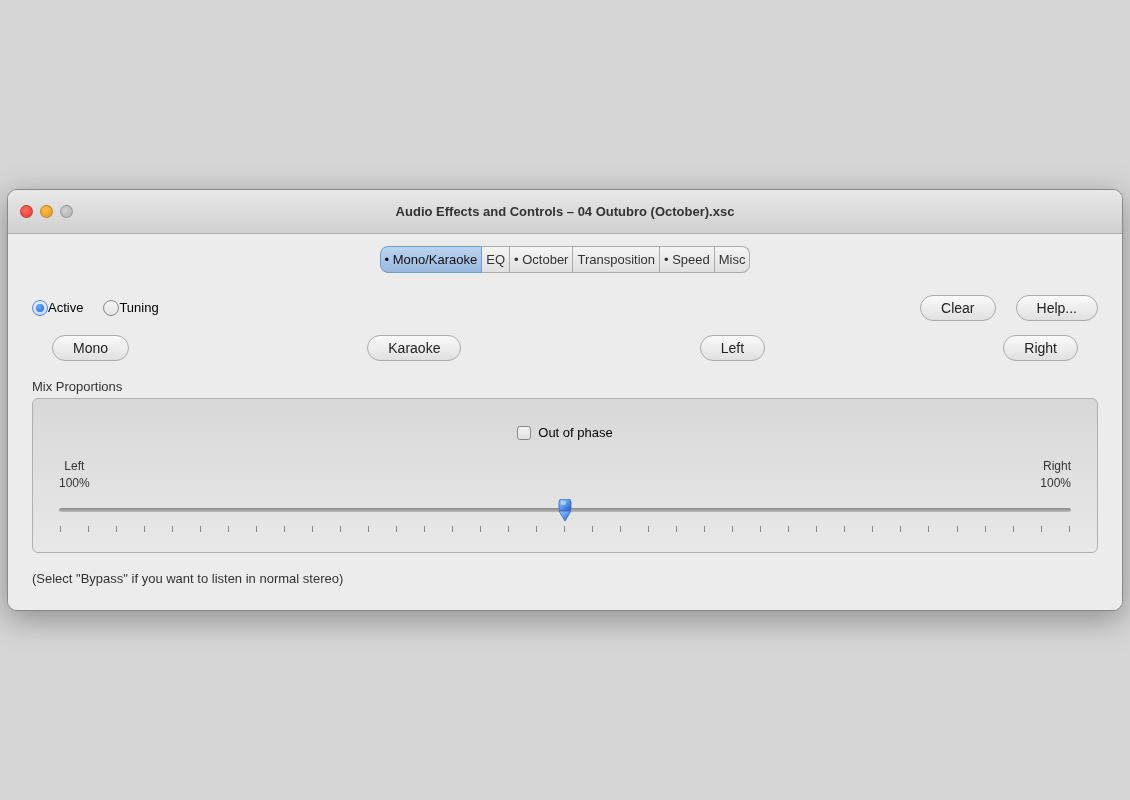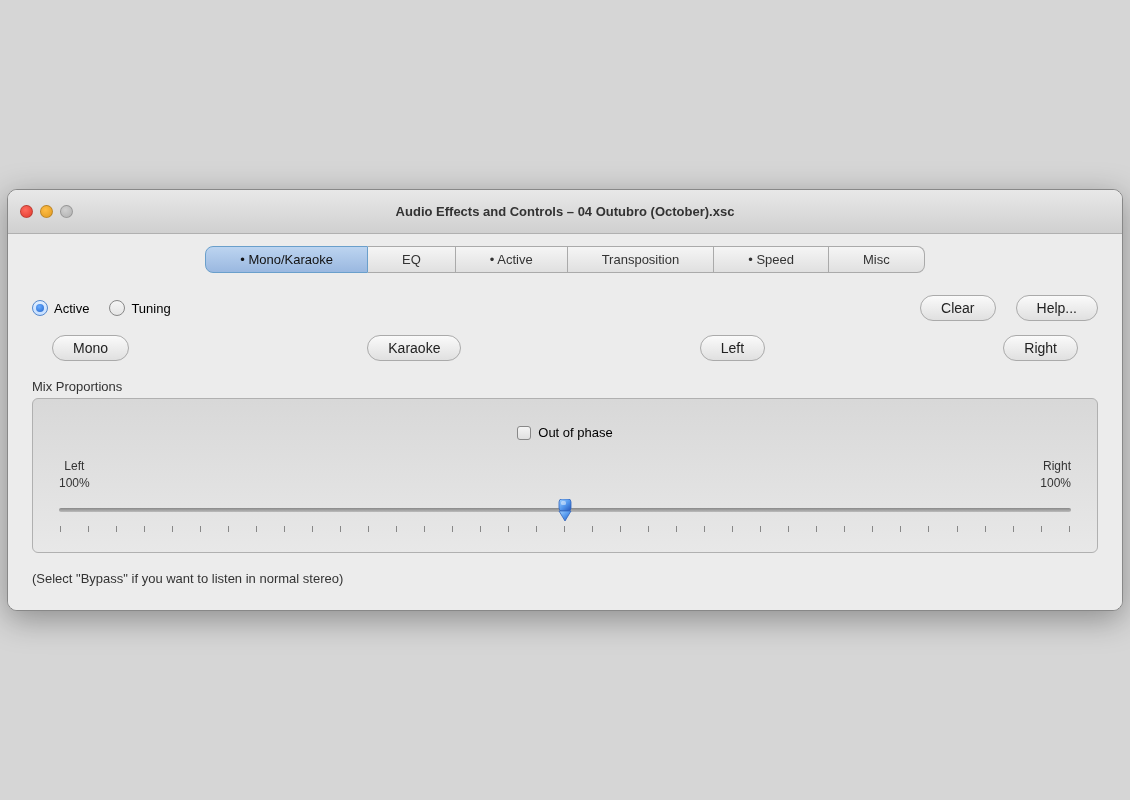--- a/index.html
+++ b/index.html
@@ -70,21 +70,21 @@
 
     
     .tab-bar {
       display: flex;
       justify-content: center;
       gap: 0;
       margin-bottom: 18px;
     }
 
     .tab {
-      padding: 5px 34px;
+      padding: 5px 4px;
       font-size: 13px;
       cursor: pointer;
       background: linear-gradient(to bottom, #f5f5f5, #e0e0e0);
       border: 1px solid #aaa;
       color: #333;
       white-space: nowrap;
       user-select: none;
     }
 
     .tab:first-child {
@@ -119,22 +119,21 @@
     }
 
     .radio-group {
       display: flex;
       gap: 20px;
       align-items: center;
     }
 
     .radio-item {
       display: flex;
-      align-items: center;
-      gap: 6px;
+      gap: 0;
       cursor: pointer;
     }
 
     .radio-circle {
       width: 16px;
       height: 16px;
       border-radius: 50%;
       border: 1px solid #888;
       background: linear-gradient(to bottom, #f5f5f5, #e5e5e5);
       display: flex;
@@ -296,21 +295,21 @@
       <div class="tl-btn tl-max"></div>
     </div>
     <span class="window-title">Audio Effects and Controls – 04 Outubro (October).xsc</span>
   </div>
 
   <div class="content">
 
     <div class="tab-bar">
       <div class="tab active">• Mono/Karaoke</div>
       <div class="tab">EQ</div>
-      <div class="tab">• Active</div>
+      <div class="tab">• October</div>
       <div class="tab">Transposition</div>
       <div class="tab">• Speed</div>
       <div class="tab">Misc</div>
     </div>
 
     <div class="main">
 
       <div class="row1">
         <div class="radio-group">
           <label class="radio-item">

